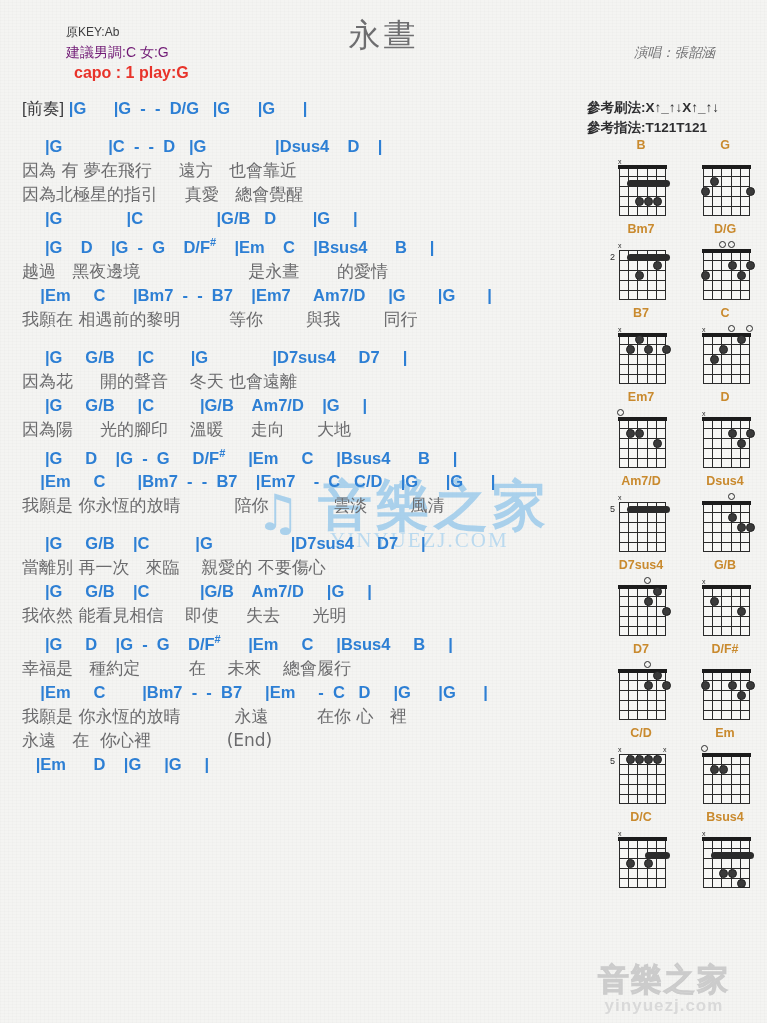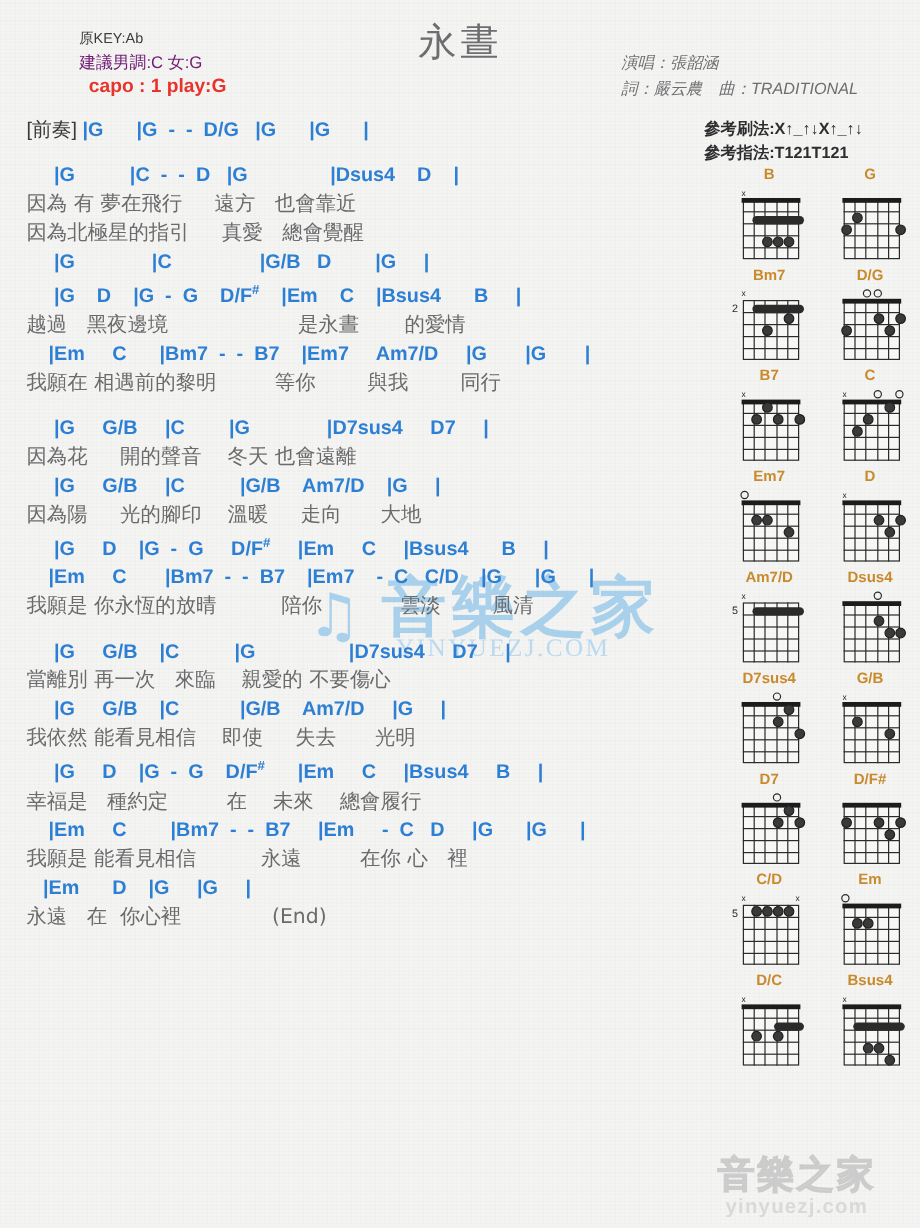--- a/index.html
+++ b/index.html
@@ -95,21 +95,20 @@
   <div class="title">永晝</div>
 
   <div class="hdr-left">
     <div class="l1">原KEY:Ab</div>
     <div class="l2">建議男調:C 女:G</div>
     <div class="capo">capo : 1 play:G</div>
   </div>
 
   <div class="hdr-right">
     <div class="r1">演唱：張韶涵</div>
-    <div class="r2">詞：嚴云農　曲：TRADITIONAL</div>
   </div>
 
   <div class="strum">
     <div>參考刷法:X↑_↑↓X↑_↑↓</div>
     <div>參考指法:T121T121</div>
   </div>
 
   <div class="body" id="song-body">
       <div class="line chordline"><span class="sect">[前奏] </span><span>|G      |G  -  -  D/G   |G      |G      |</span></div>
       <div class="gap"></div>
@@ -130,23 +129,23 @@
       <div class="line chordline">    |Em     C       |Bm7  -  -  B7    |Em7    -  C   C/D    |G      |G      |</div>
       <div class="line lyricline">我願是 你永恆的放晴          陪你            雲淡        風清</div>
       <div class="gap"></div>
       <div class="line chordline">     |G     G/B    |C          |G                 |D7sus4     D7     |</div>
       <div class="line lyricline">當離別 再一次   來臨    親愛的 不要傷心</div>
       <div class="line chordline">     |G     G/B    |C           |G/B    Am7/D     |G     |</div>
       <div class="line lyricline">我依然 能看見相信    即使     失去      光明</div>
       <div class="line chordline">     |G     D    |G  -  G    D/F<span class="sup">#</span>      |Em     C     |Bsus4     B     |</div>
       <div class="line lyricline">幸福是   種約定         在    未來    總會履行</div>
       <div class="line chordline">    |Em     C        |Bm7  -  -  B7     |Em     -  C   D     |G      |G      |</div>
-      <div class="line lyricline">我願是 能看見相信          永遠         在你 心   裡</div>
+      <div class="line lyricline">我願是 你永恆的放晴          永遠         在你 心   裡</div>
+      <div class="line lyricline">永遠   在  你心裡              (End)</div>
       <div class="line chordline">   |Em      D    |G     |G     |</div>
-      <div class="line lyricline">永遠   在  你心裡              (End)</div>
     </div>
 
   <div class="chords" id="chord-grid">
       <div class="crow">
         <div class="cbox">
           <div class="cname">B</div>
           <div class="cdiag">
             <div class="grid">
               <div class="gridbox"></div>
               <div class="vline" style="left: 9.2px;"></div>

